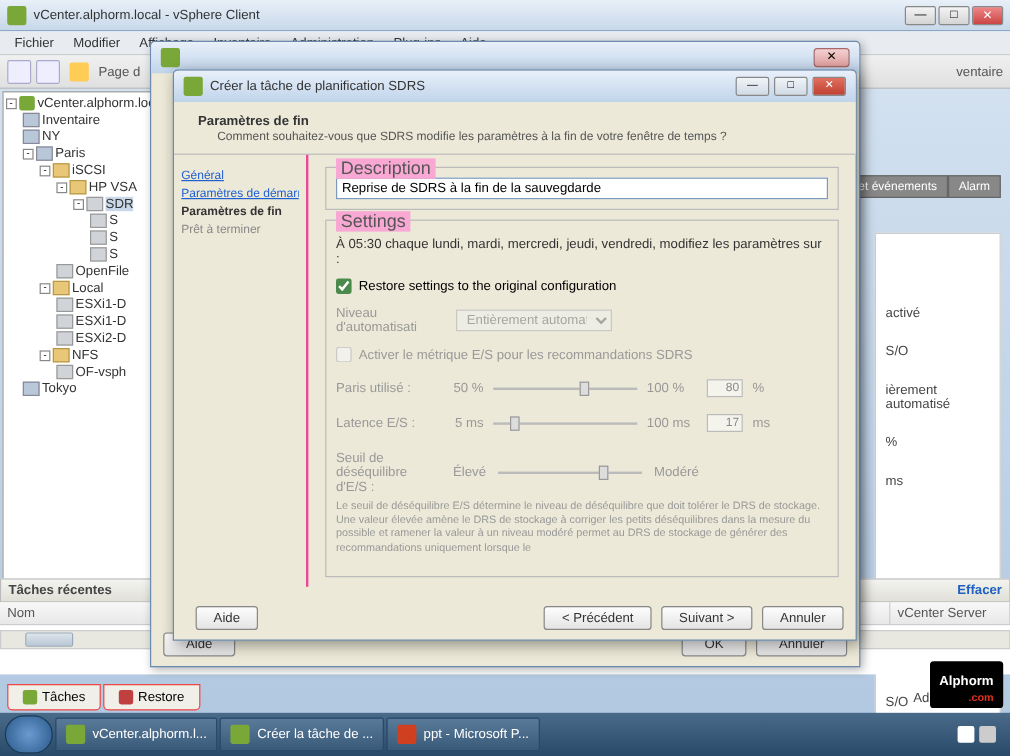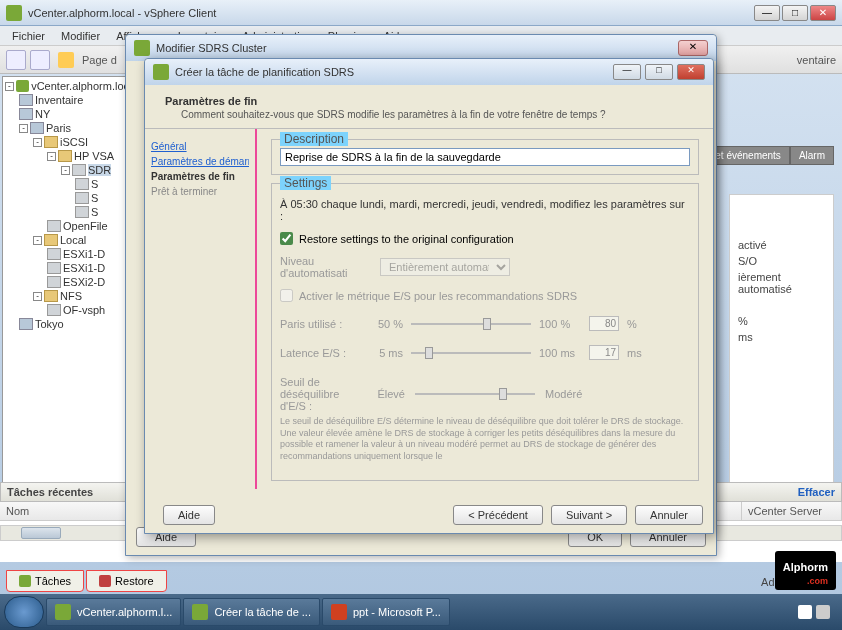--- a/index.html
+++ b/index.html
@@ -35,21 +35,21 @@
     .ind1 { padding-left: 14px; }
     .ind2 { padding-left: 28px; }
     .ind3 { padding-left: 42px; }
     .ind4 { padding-left: 56px; }
     .ind5 { padding-left: 70px; }
     
     .content-right { flex: 1; position: relative; }
     .right-tabs { position: absolute; right: 8px; top: 72px; display: flex; gap: 0; }
     .right-tab { padding: 3px 8px; background: #888; color: #fff; border: 1px solid #666; font-size: 10px; }
     .right-info { position: absolute; right: 8px; top: 120px; background: #fff; border: 1px solid #ccc; width: 105px; padding: 40px 8px 8px 8px; font-size: 10px; }
-    .right-info div { margin: 4px 0; color: #444; }
+    .right-info div { margin: 20px 0; color: #444; }
     .right-info .link { color: #2060c0; text-align: right; margin-top: 140px; cursor: pointer; }
     
     .recent-tasks { position: absolute; bottom: 68px; left: 0; right: 0; height: 80px; background: #fff; }
     .recent-header { background: linear-gradient(to bottom, #f4f4f0, #e0e0d8); padding: 3px 6px; font-weight: bold; color: #444; border: 1px solid #bbb; display:flex; justify-content: space-between;}
     .recent-cols { display: flex; background: linear-gradient(to bottom, #f8f8f8, #e8e8e8); border-bottom: 1px solid #ccc; }
     .recent-col { padding: 3px 6px; border-right: 1px solid #ccc; color: #555; }
     
     .status-tabs { position: absolute; bottom: 38px; left: 6px; display: flex; }
     .status-tab { padding: 4px 12px; background: #f0f0e8; border: 1px solid #ef4444; border-radius: 0 0 4px 4px; margin-right: 2px; display: flex; align-items: center; gap: 4px; }
     .st-ico { width: 12px; height: 12px; background: #7aa838; border-radius: 2px; }
@@ -85,21 +85,21 @@
     .d2-header-sub { color: #555; padding-left: 16px; font-size: 10px;}
     .d2-body { display: flex; height: 360px; }
     .d2-nav { width: 112px; padding: 10px 6px; border-right: 2px solid #ec4899; }
     .d2-nav-item { padding: 2px 0; font-size: 10px; cursor: pointer; white-space: nowrap; overflow: hidden; }
     .d2-nav-item.link { color: #2060d0; text-decoration: underline; }
     .d2-nav-item.active { font-weight: bold; color: #333; }
     .d2-nav-item.pending { color: #888; }
     .d2-content { flex: 1; padding: 10px 14px; position: relative; overflow:hidden;}
     
     .fieldset { border: 1px solid #bbb; padding: 8px; margin-bottom: 8px; position: relative; }
-    .fieldset-label { position: absolute; top: -8px; left: 8px; background: #7dd3fc; padding: 0 4px; color: #555; font-size: 12px;}
+    .fieldset-label { position: absolute; top: -8px; left: 8px; background: #f9a8d4; padding: 0 4px; color: #555; font-size: 15px;}
     .desc-input { width: 100%; padding: 2px 4px; border: 1px solid #7a9ac0; background: #fff; font-size: 11px; }
     
     .settings-text { color: #333; margin: 6px 0 10px 0; }
     .chk-row { display: flex; align-items: center; gap: 6px; margin: 8px 0; }
     .chk-row input { accent-color: #4a8a4a;}
     .chk-row.dis { color: #999; }
     
     .setting-row { display: flex; align-items: center; margin: 10px 0; color: #999; font-size: 10px;}
     .setting-lbl { width: 100px; }
     .select-dis { width: 130px; padding: 1px 4px; border: 1px solid #bbb; background: #f0f0e8; color: #888; }
@@ -302,21 +302,20 @@
     </div>
   <div class="tray">
     <div class="tray-ico" style="background:#fff"></div>
     <div class="tray-ico" style="background:#ccc"></div>
   </div>
 </div>
 
 <div class="dialog1">
   <div class="dlg-titlebar">
     <div class="titlebar-icon"></div>
-    <div class="dlg-titlebar-text">Modifier SDRS Cluster</div>
     <div class="dlg-x">✕</div>
   </div>
   <div class="dlg1-bottom">
     <button class="dlg-btn">Aide</button>
     <div style="flex:1"></div>
     <button class="dlg-btn" style="margin-right:8px">OK</button>
     <button class="dlg-btn">Annuler</button>
   </div>
 </div>
 

